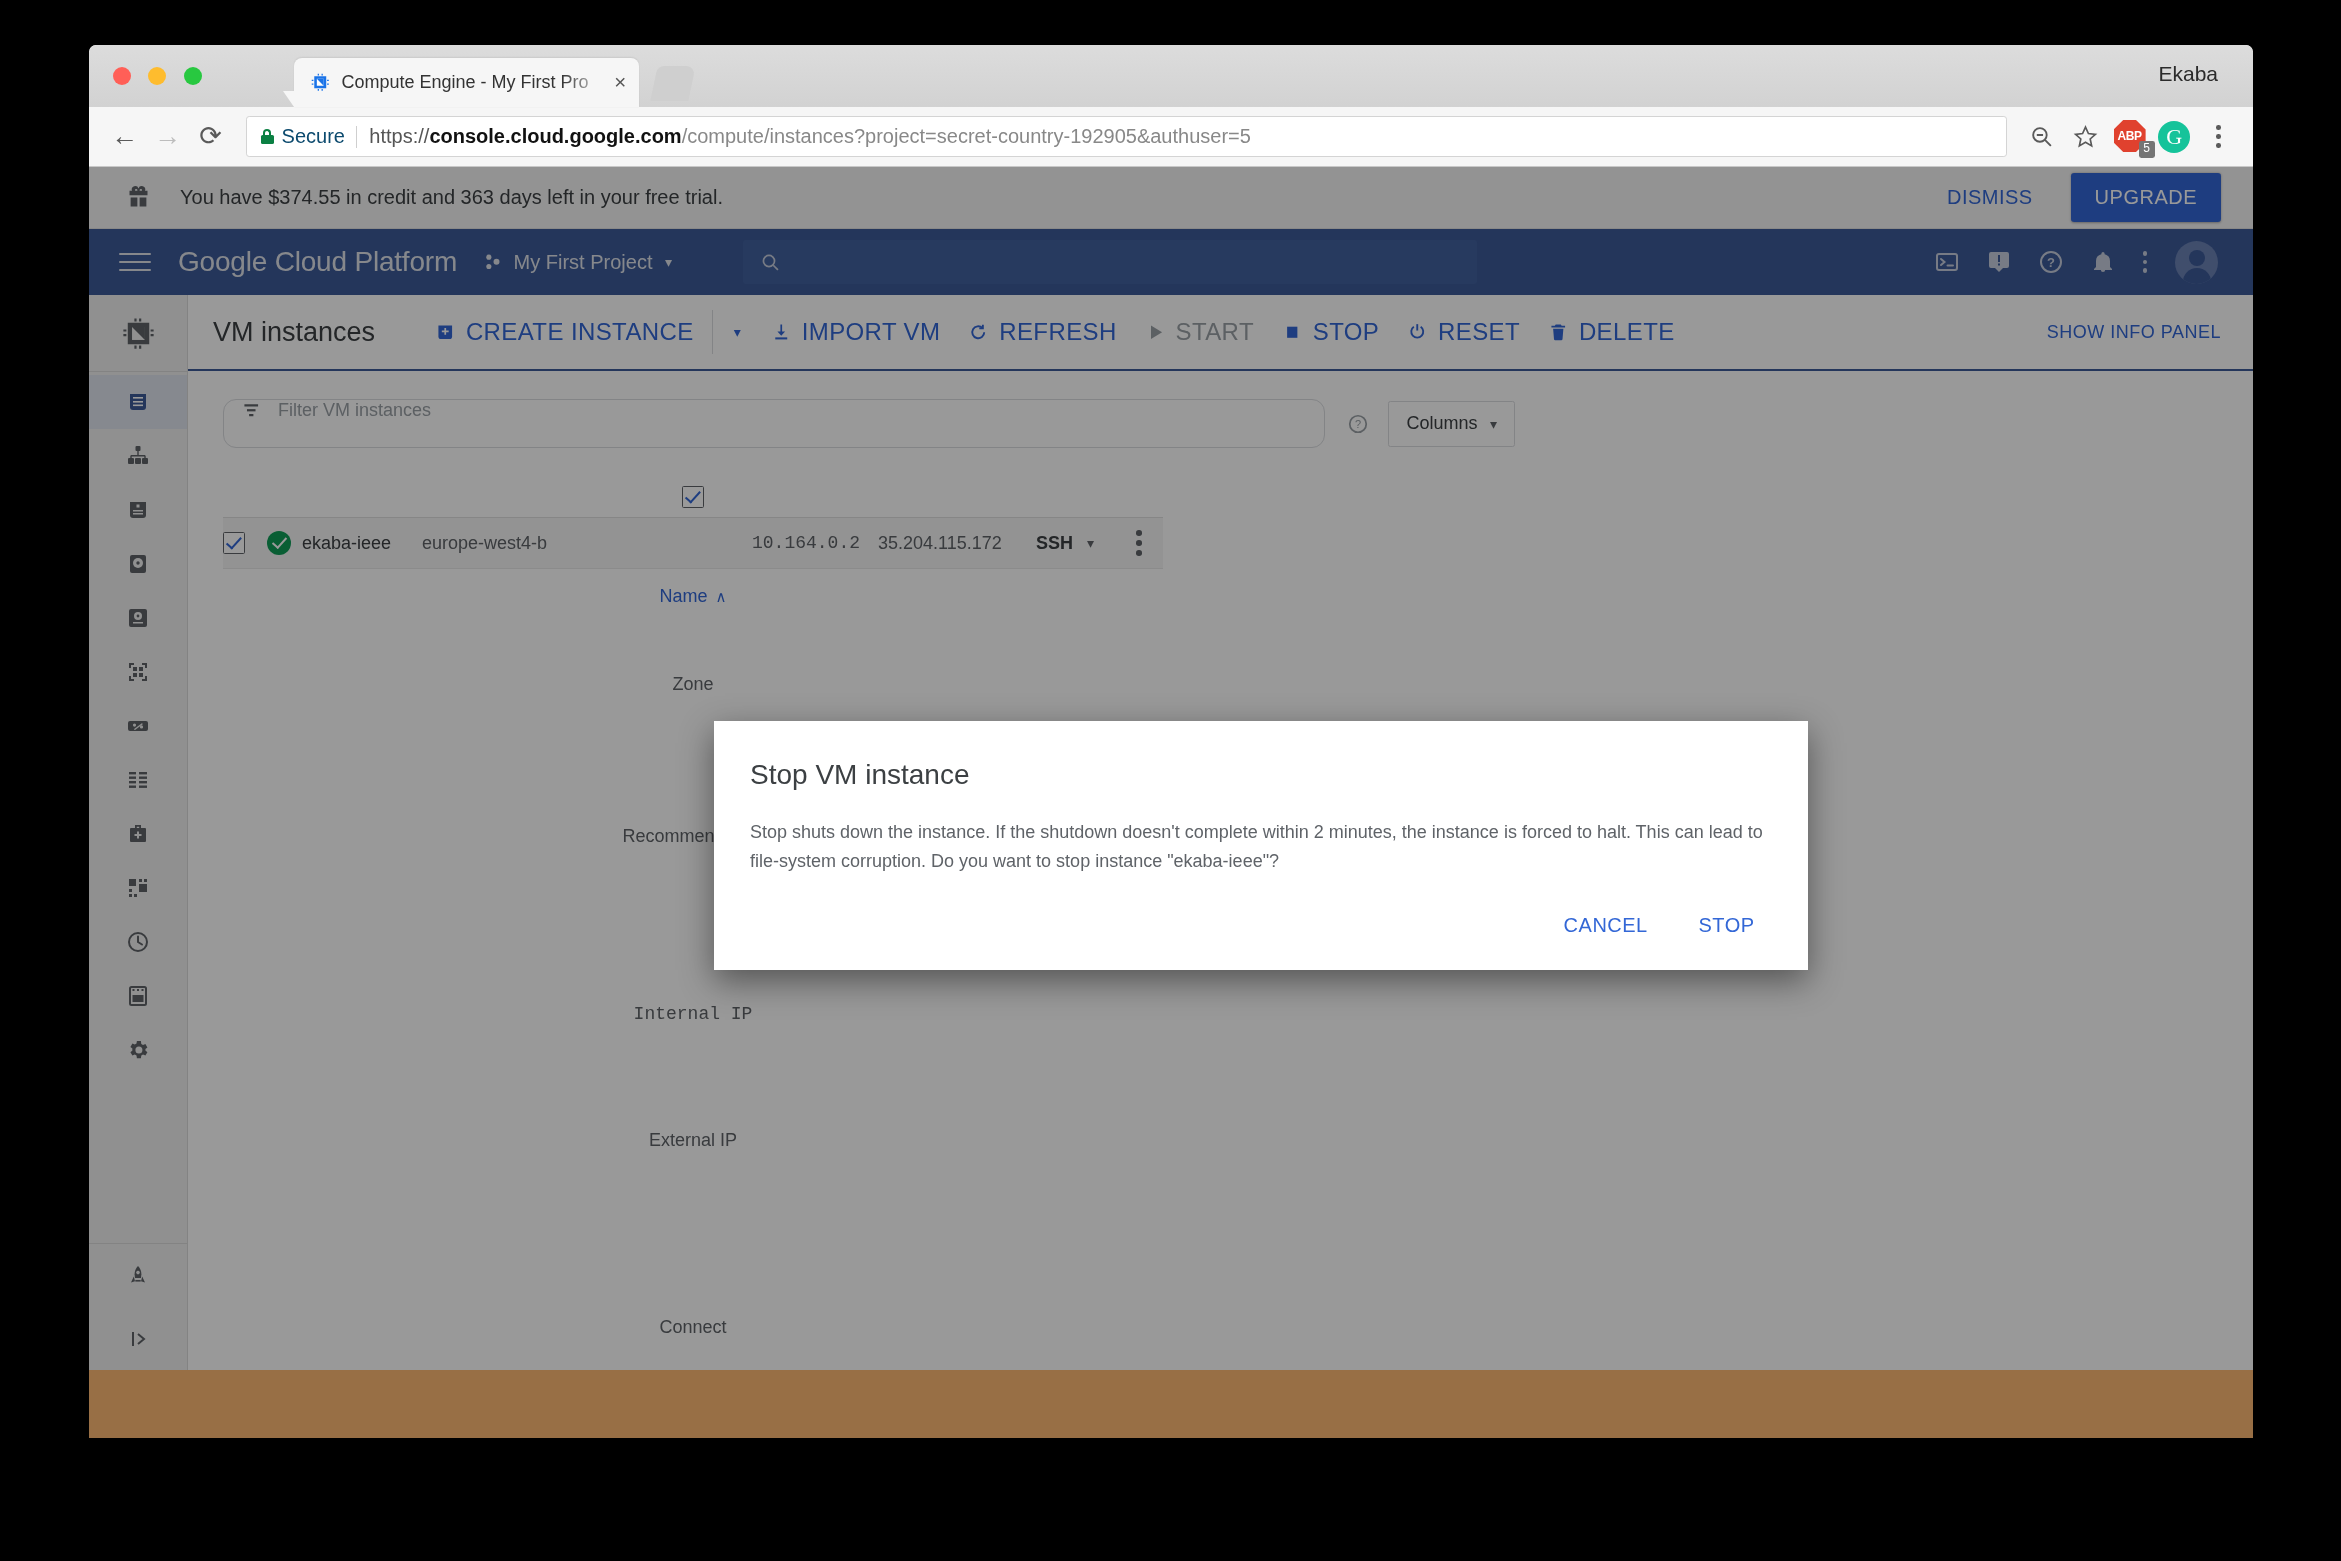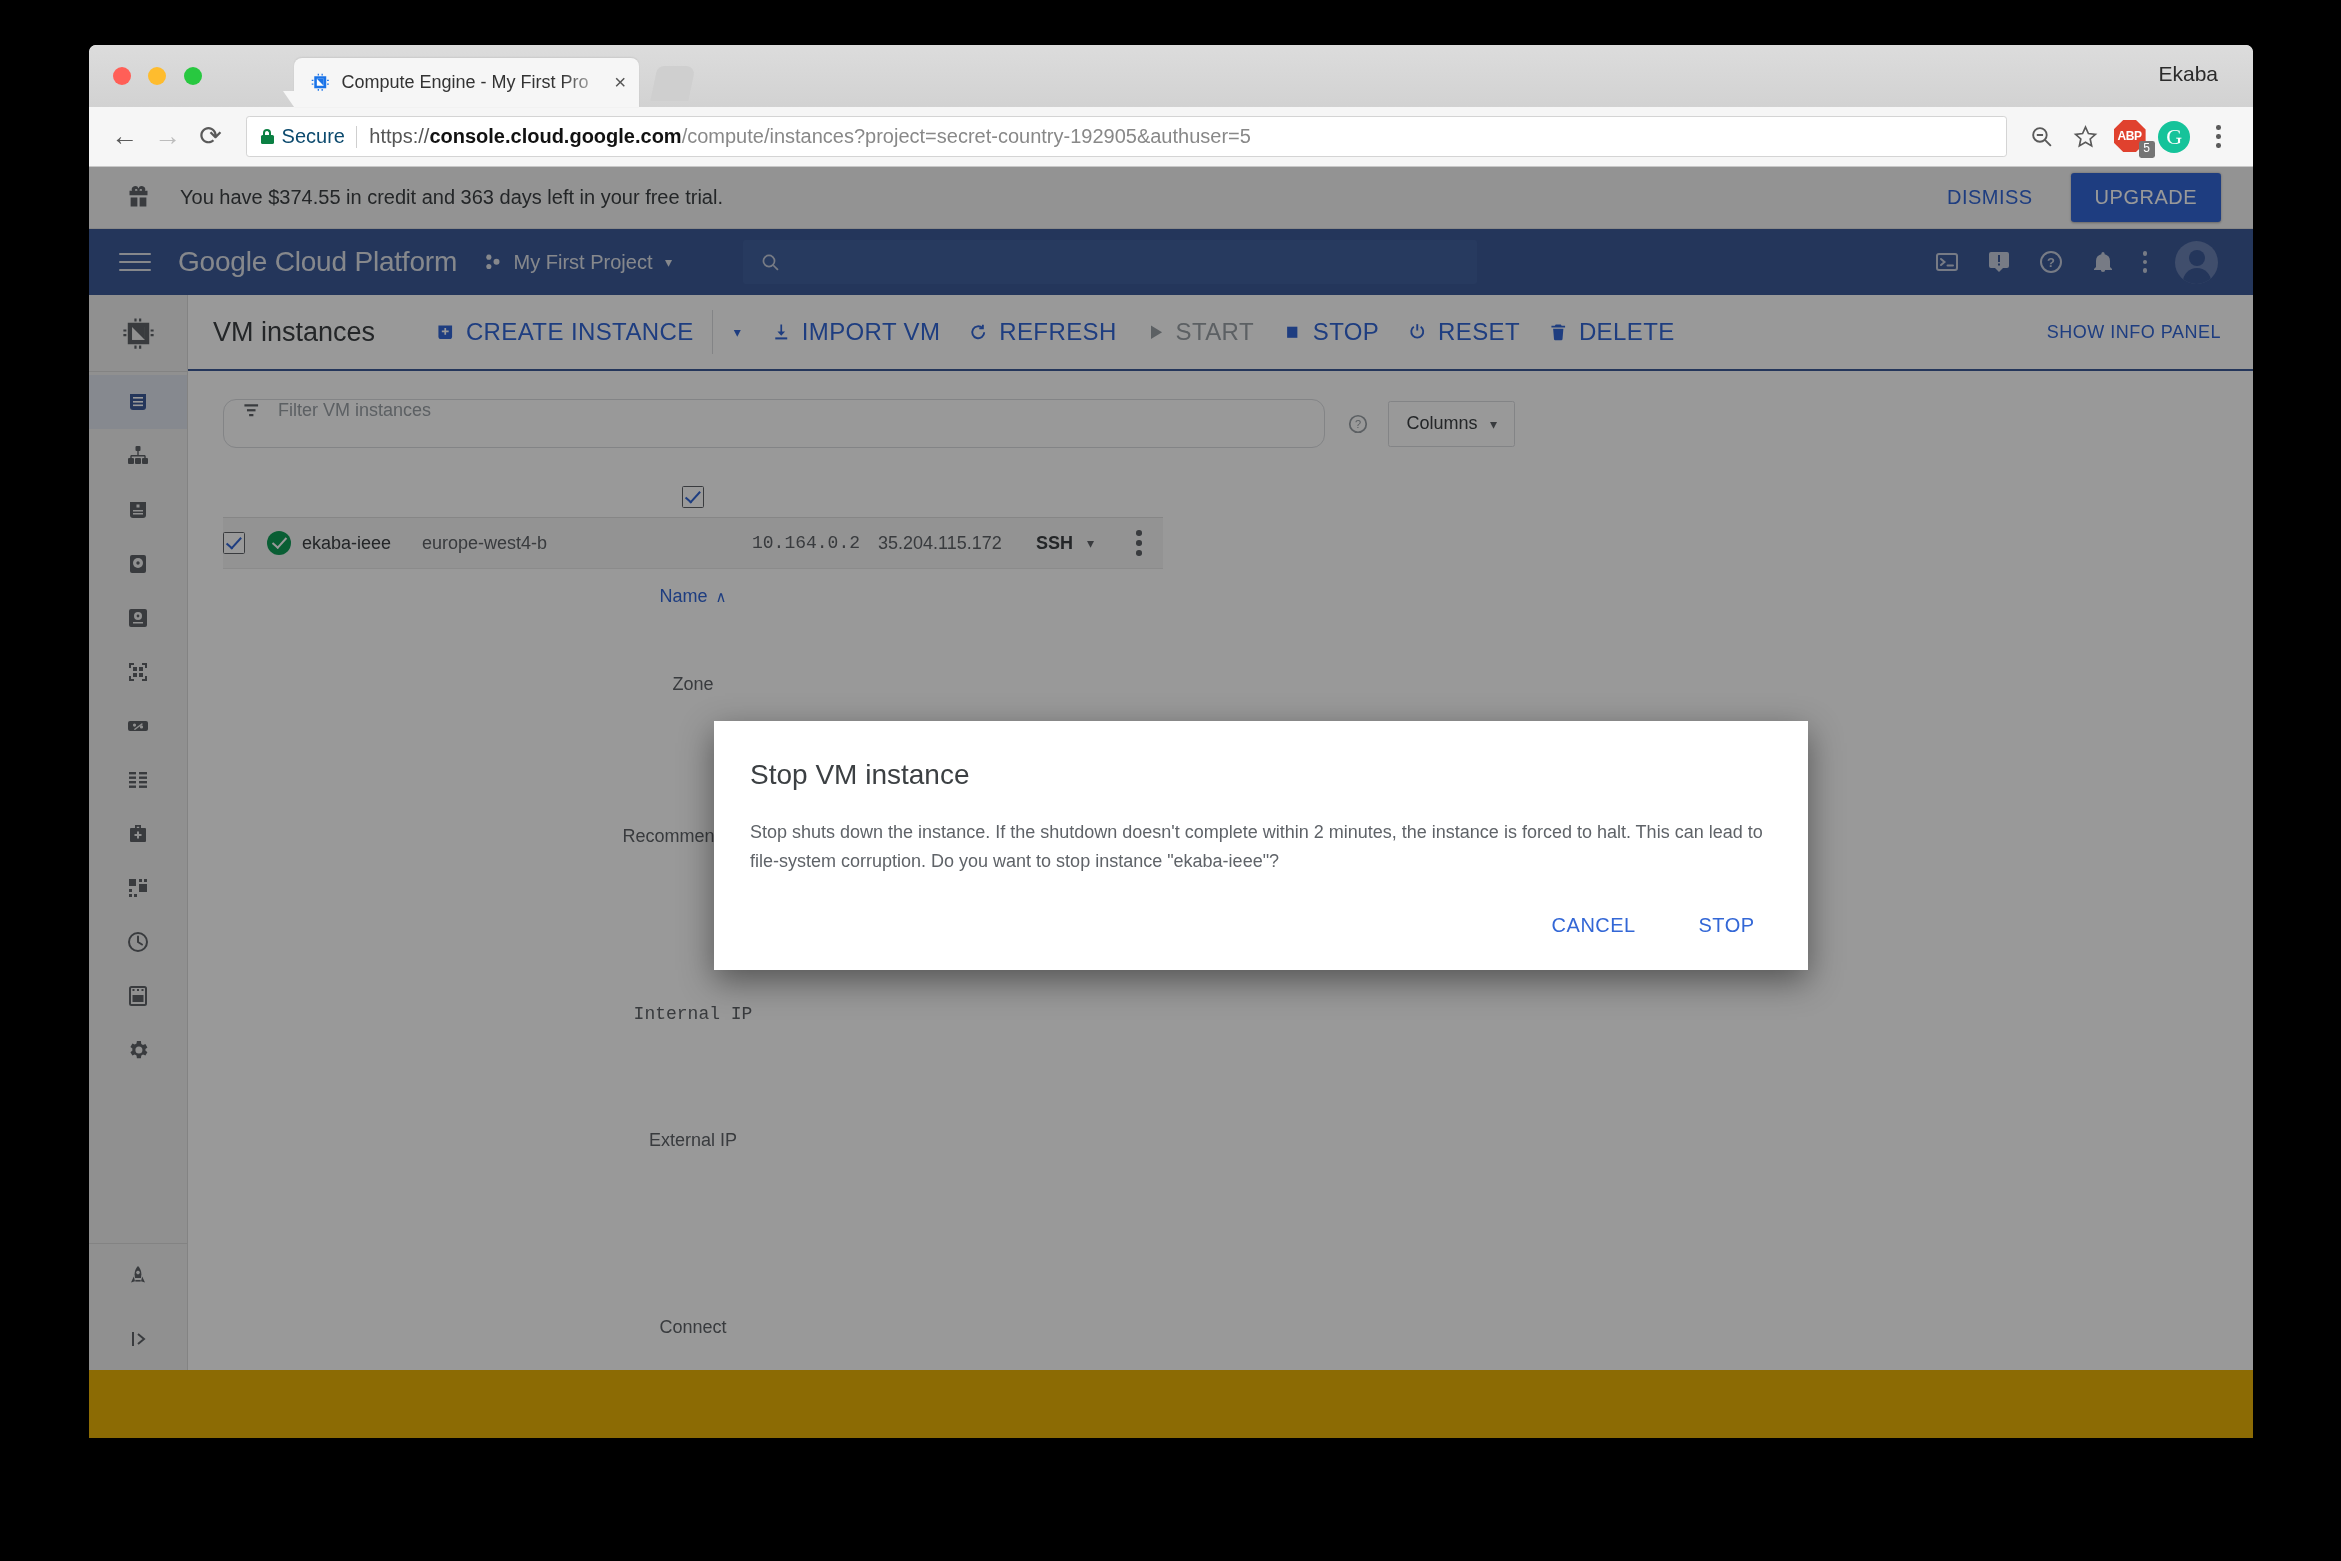--- a/index.html
+++ b/index.html
@@ -120,21 +120,21 @@
   .grammarly {
     width: 32px; height: 32px; border-radius: 50%;
     background: #15c39a; color: #fff; font-size: 22px;
     display:flex; align-items:center; justify-content:center;
     font-family: "Liberation Serif", serif;
   }
   .kebab-v { display:flex; flex-direction:column; gap:4px; align-items:center;}
   .kebab-v i { width:4.7px;height:4.7px;background:#5a5a5a;border-radius:50%; display:block;}
 
   
-  .page { position: relative; height: 1383px; background: #eab308; }
+  .page { position: relative; height: 1383px; background: #fdba74; }
 
   
   .trial-banner {
     height: 62px; background: #f5f5f5;
     display: flex; align-items: center; padding: 0 32px;
     border-bottom: 0.8px solid #e3e3e3;
   }
   .gift-icon { width: 35px; margin-right: 24px; display:flex; justify-content:center;}
   .trial-text { font-size: 20px; color: #3c4043; flex: 1; }
   .dismiss-btn {
@@ -291,21 +291,21 @@
     background: #fff;
     box-shadow: 0 11px 32px rgba(0,0,0,0.45);
     z-index: 50;
     padding: 38px 36px 0 36px;
     display: flex; flex-direction: column;
   }
   .dlg-title { font-size: 28px; color: #3c4043; font-weight: 400; margin-bottom: 27px;}
   .dlg-body { font-size: 18px; color: #5f6368; line-height: 1.62; }
   .dlg-actions {
     margin-top: auto; padding-bottom: 20.5px;
-    display: flex; justify-content: flex-end; align-items: center; gap: 28px;
+    display: flex; justify-content: flex-end; align-items: center; gap: 16px;
   }
   .dlg-btn {
     color: #3367d6; font-size: 20px; font-weight: 500;
     letter-spacing: 0.5px; padding: 12.6px 17.4px;
   }
 
   svg { display: block; }
 </style>
 </head>
 <body>

